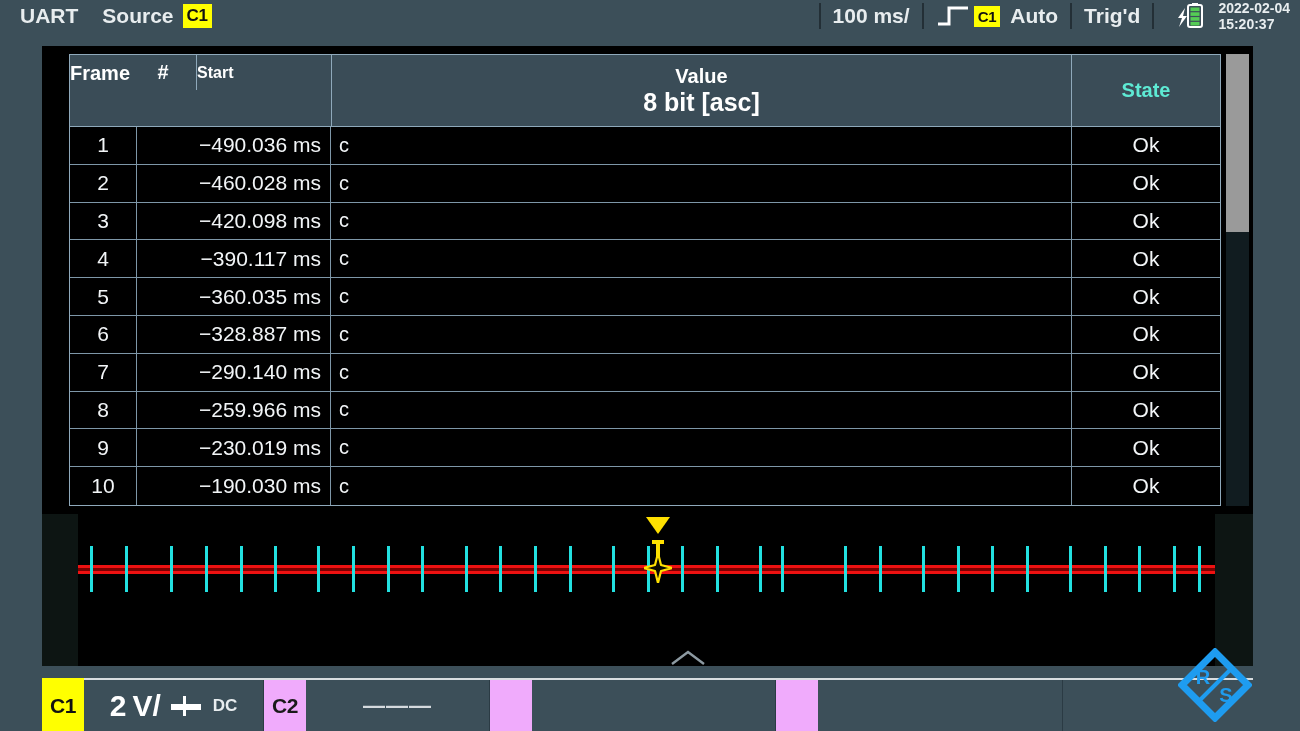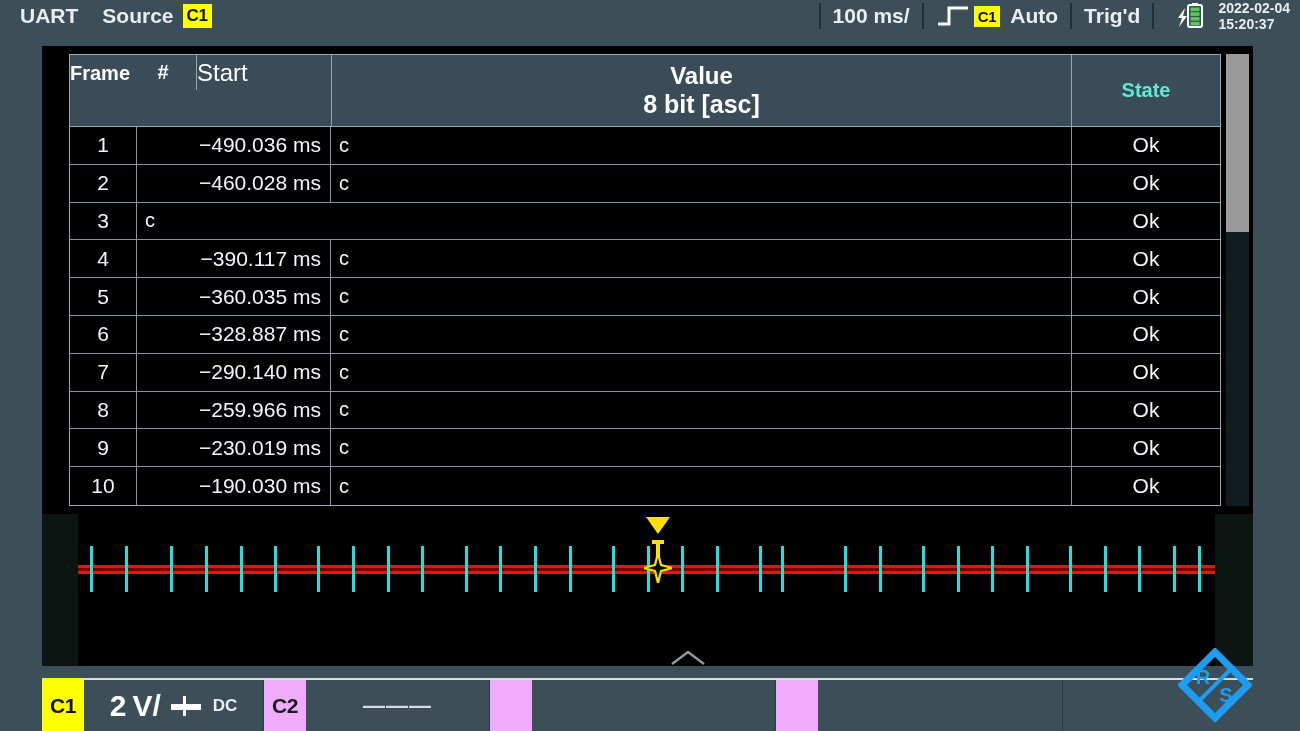--- a/index.html
+++ b/index.html
@@ -106,30 +106,30 @@
   }
   .th-num {
     width: 67px;
     display: flex; align-items: center; justify-content: center;
     color: #ffffff; font-size: 20px; font-weight: bold;
     border-right: 1px solid #8fa9bb;
   }
   .th-start {
     flex: 1;
     display: flex; align-items: center; justify-content: center;
-    color: #ffffff; font-size: 24px; font-weight: normal;
+    color: #ffffff; font-size: 16px; font-weight: bold;
   }
   .th-value {
     flex: 1;
     display: flex; flex-direction: column;
     align-items: center; justify-content: center;
     border-right: 1px solid #8fa9bb;
     color: #ffffff; font-weight: bold;
   }
-  .th-value .l1 { font-size: 24px; line-height: 1.15; }
+  .th-value .l1 { font-size: 20px; line-height: 1.15; }
   .th-value .l2 { font-size: 25px; line-height: 1.15; }
   .th-state {
     width: 148px;
     display: flex; align-items: center; justify-content: center;
     color: #5eead4; font-size: 20px; font-weight: bold;
   }
   .tbody { background: #000; }
   .trow {
     display: flex;
     height: 37.8px;
@@ -340,20 +340,21 @@
             <div class="td-state">Ok</div>
           </div>
           <div class="trow">
             <div class="td-num">2</div>
             <div class="td-start">−460.028 ms</div>
             <div class="td-value">c</div>
             <div class="td-state">Ok</div>
           </div>
           <div class="trow">
             <div class="td-num">3</div>
+            <div class="td-start">−420.098 ms</div>
             <div class="td-value">c</div>
             <div class="td-state">Ok</div>
           </div>
           <div class="trow">
             <div class="td-num">4</div>
             <div class="td-start">−390.117 ms</div>
             <div class="td-value">c</div>
             <div class="td-state">Ok</div>
           </div>
           <div class="trow">

